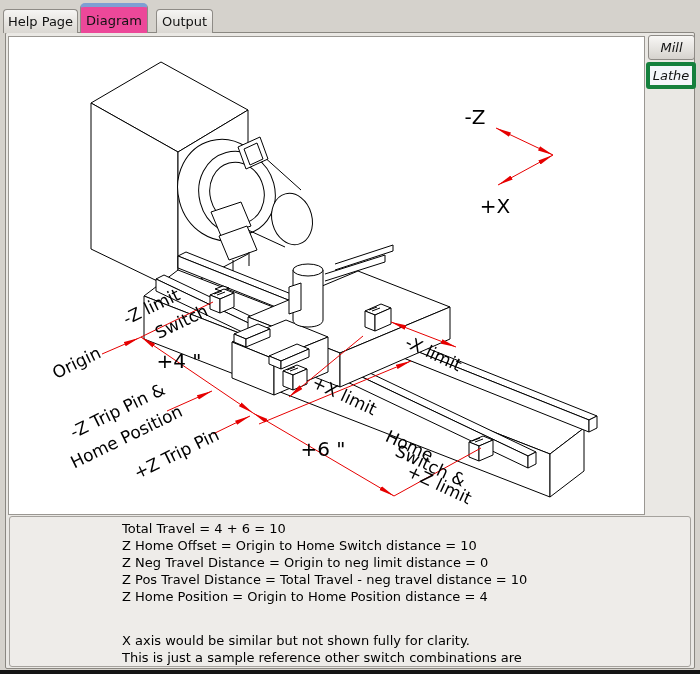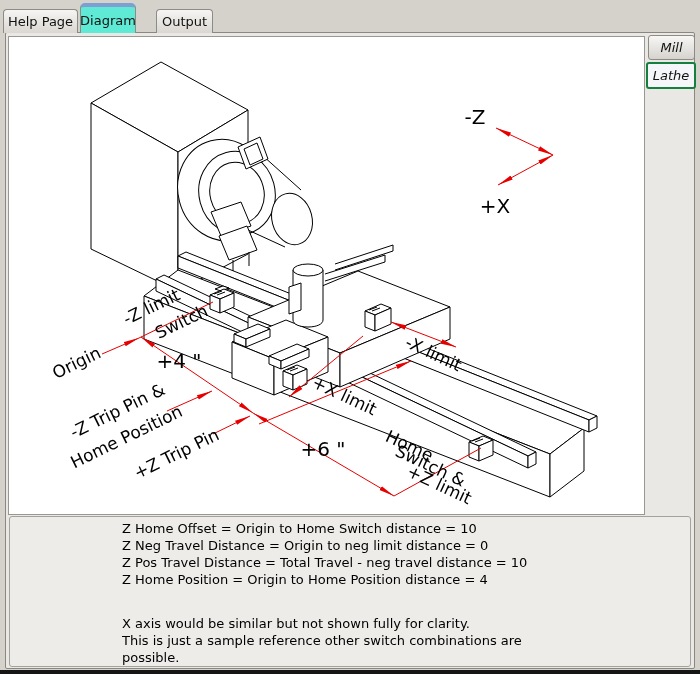--- a/index.html
+++ b/index.html
@@ -12,22 +12,22 @@
     position:absolute;box-sizing:border-box;
     border:1px solid #8e8b86;border-bottom:none;
     border-radius:4px 4px 0 0;
     background:linear-gradient(#f6f5f3,#dad7d2);
     font-size:13px;color:#121212;
     display:flex;align-items:center;justify-content:center;
     cursor:default;z-index:2;
   }
   #tab-help{left:3px;top:9px;width:75px;height:24px;text-align:right;}
   #tab-diagram{
-    left:80px;top:3px;width:56px;height:30px;
-    background:#5eead4;
+    left:80px;top:3px;width:68px;height:30px;
+    background:#ec4899;
     border-top:4px solid #7f9fd3;border-radius:5px 5px 0 0;z-index:4;
   }
   #tab-output{left:156px;top:9px;width:57px;height:24px;}
 
   
   #outer{
     position:absolute;left:5px;top:32px;width:690px;height:637px;
     background:#eae8e4;border:1px solid #8a8781;border-radius:2px;
     box-sizing:border-box;z-index:1;
   }
@@ -43,21 +43,21 @@
     display:flex;align-items:center;justify-content:center;cursor:default;z-index:3;font-style:italic;
   }
   #tab-mill{
     left:648px;top:35px;width:47px;height:25px;
     background:linear-gradient(#f8f7f5,#d6d3ce);
     border:1px solid #8e8b86;border-radius:3px;
   }
   #tab-lathe{
     left:646px;top:62px;width:50px;height:27px;
     background:#f4f6fa;
-    border:2px solid #15803d;border-radius:3px;
+    border:4px solid #15803d;border-radius:3px;
   }
 
   
   #notes{
     position:absolute;left:9px;top:516px;width:682px;height:151px;
     background:#eeece9;border:1px solid #a5a29d;border-radius:3px;
     box-sizing:border-box;padding:3px 8px 0 112px;
     font-size:13px;line-height:17px;color:#000;overflow:hidden;z-index:2;
   }
   #notes .para2{margin-top:27px;}
@@ -241,20 +241,21 @@
     <text class="dlabel" text-anchor="middle" transform="translate(341,401) rotate(25)">+X limit</text>
     <text class="dlabel" text-anchor="middle" transform="translate(430,359) rotate(25)">-X limit</text>
     <text class="dlabel" text-anchor="middle" transform="translate(406,451) rotate(25)">Home</text>
     <text class="dlabel" text-anchor="middle" transform="translate(427,471) rotate(25)">Switch &amp;</text>
     <text class="dlabel" text-anchor="middle" transform="translate(436,490) rotate(25)">+Z limit</text>
   </g>
 </svg>
 </div>
 
 <div id="notes">
+  <div>Total Travel = 4 + 6 = 10</div>
   <div>Z Home Offset = Origin to Home Switch distance = 10</div>
   <div>Z Neg Travel Distance = Origin to neg limit distance = 0</div>
   <div>Z Pos Travel Distance = Total Travel - neg travel distance = 10</div>
   <div>Z Home Position = Origin to Home Position distance = 4</div>
   <div class="para2">X axis would be similar but not shown fully for clarity.</div>
   <div>This is just a sample reference other switch combinations are</div>
   <div>possible.</div>
 </div>
 
 <div id="bottom-edge"></div>

